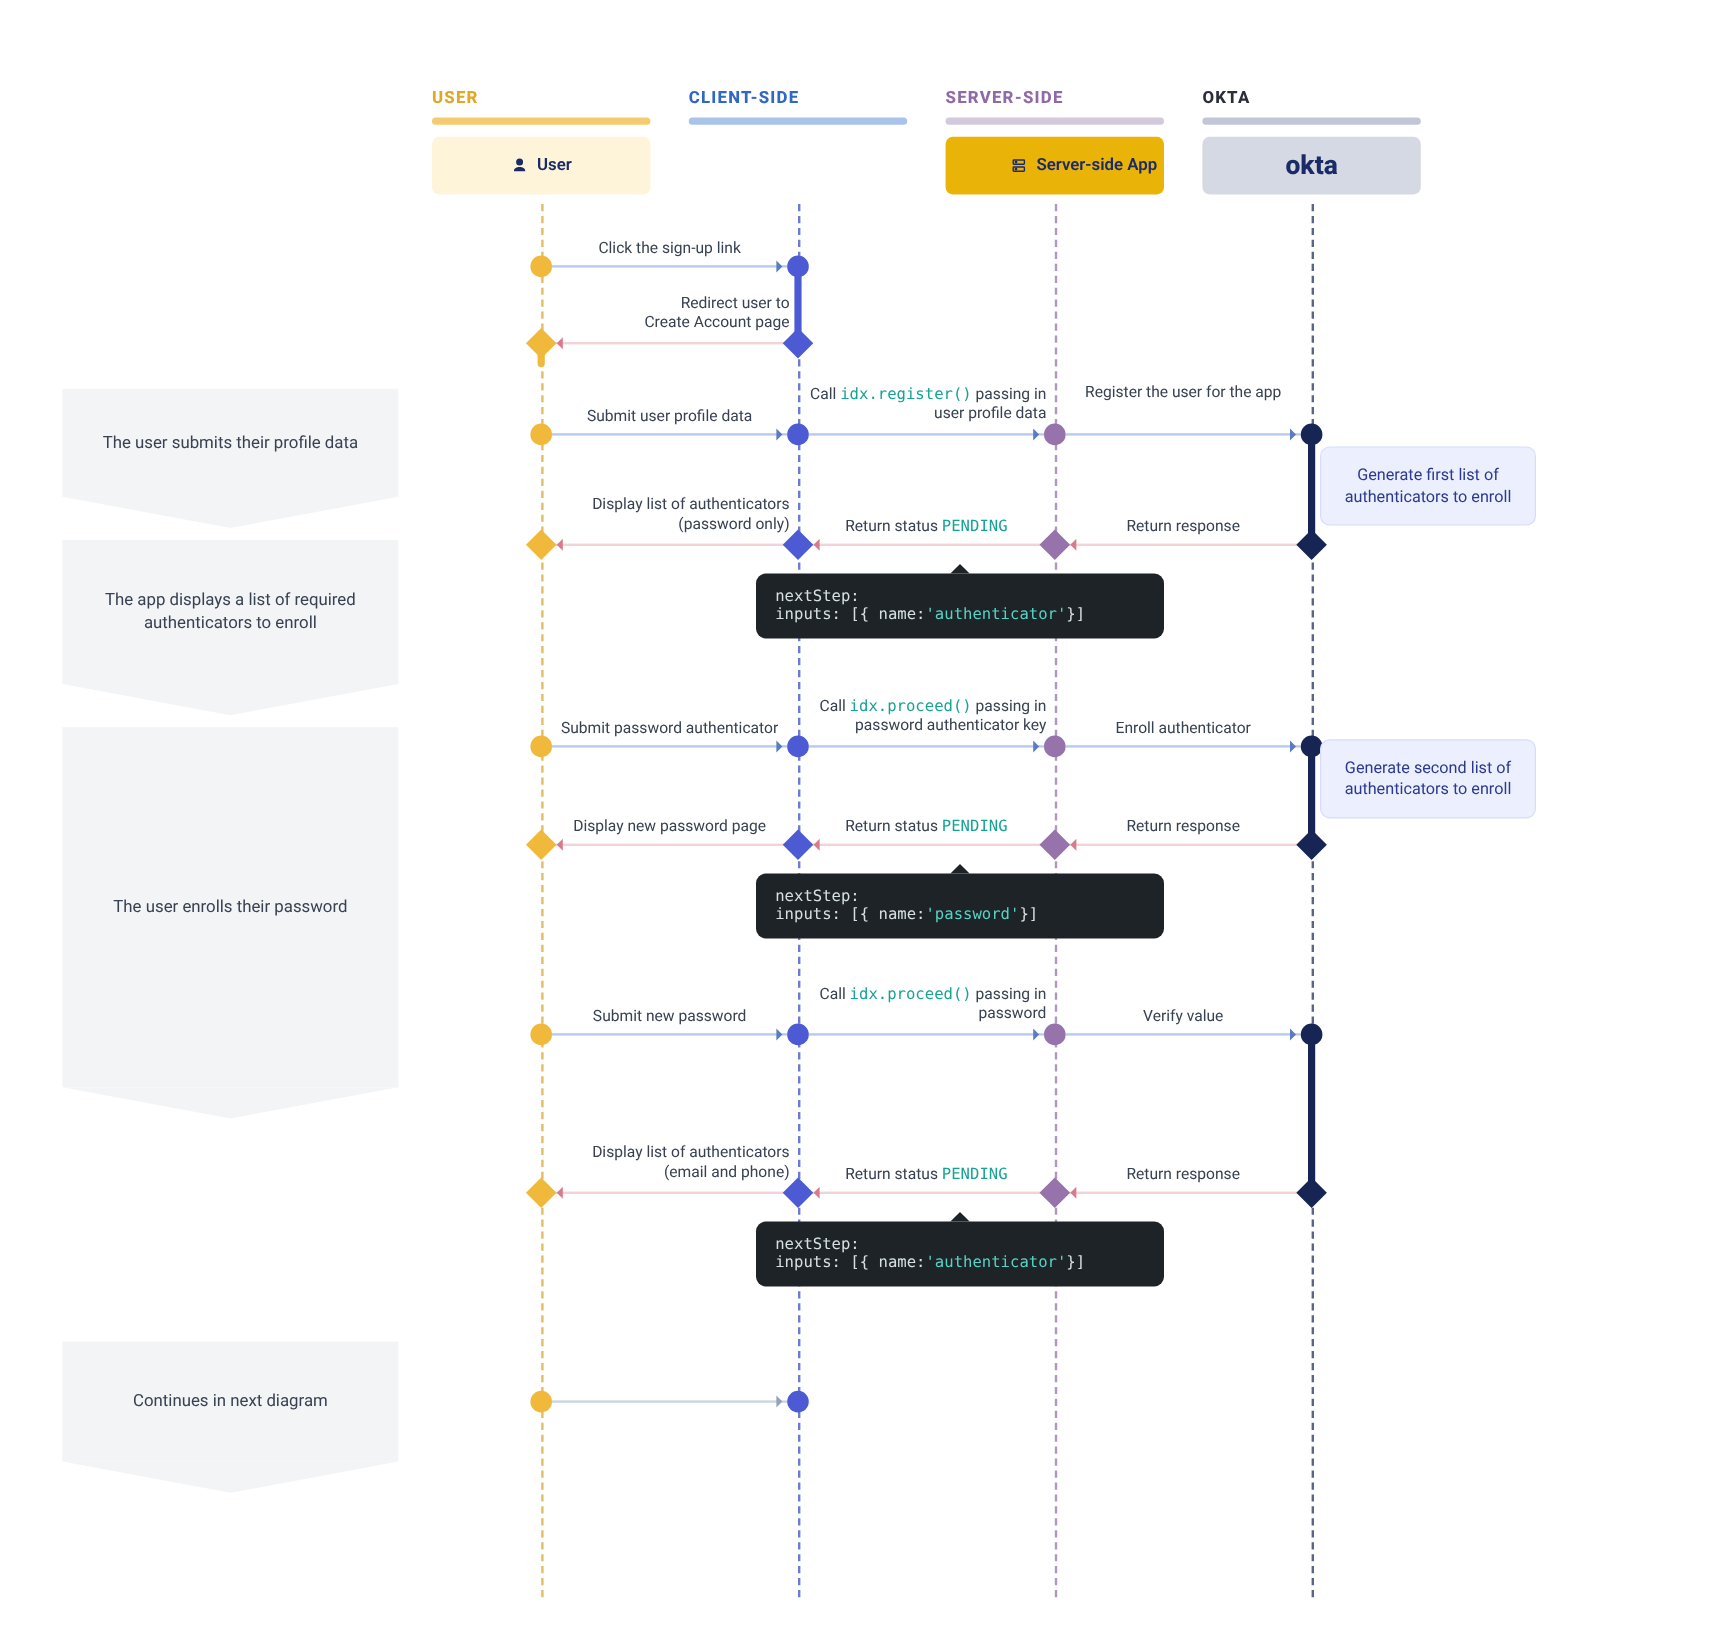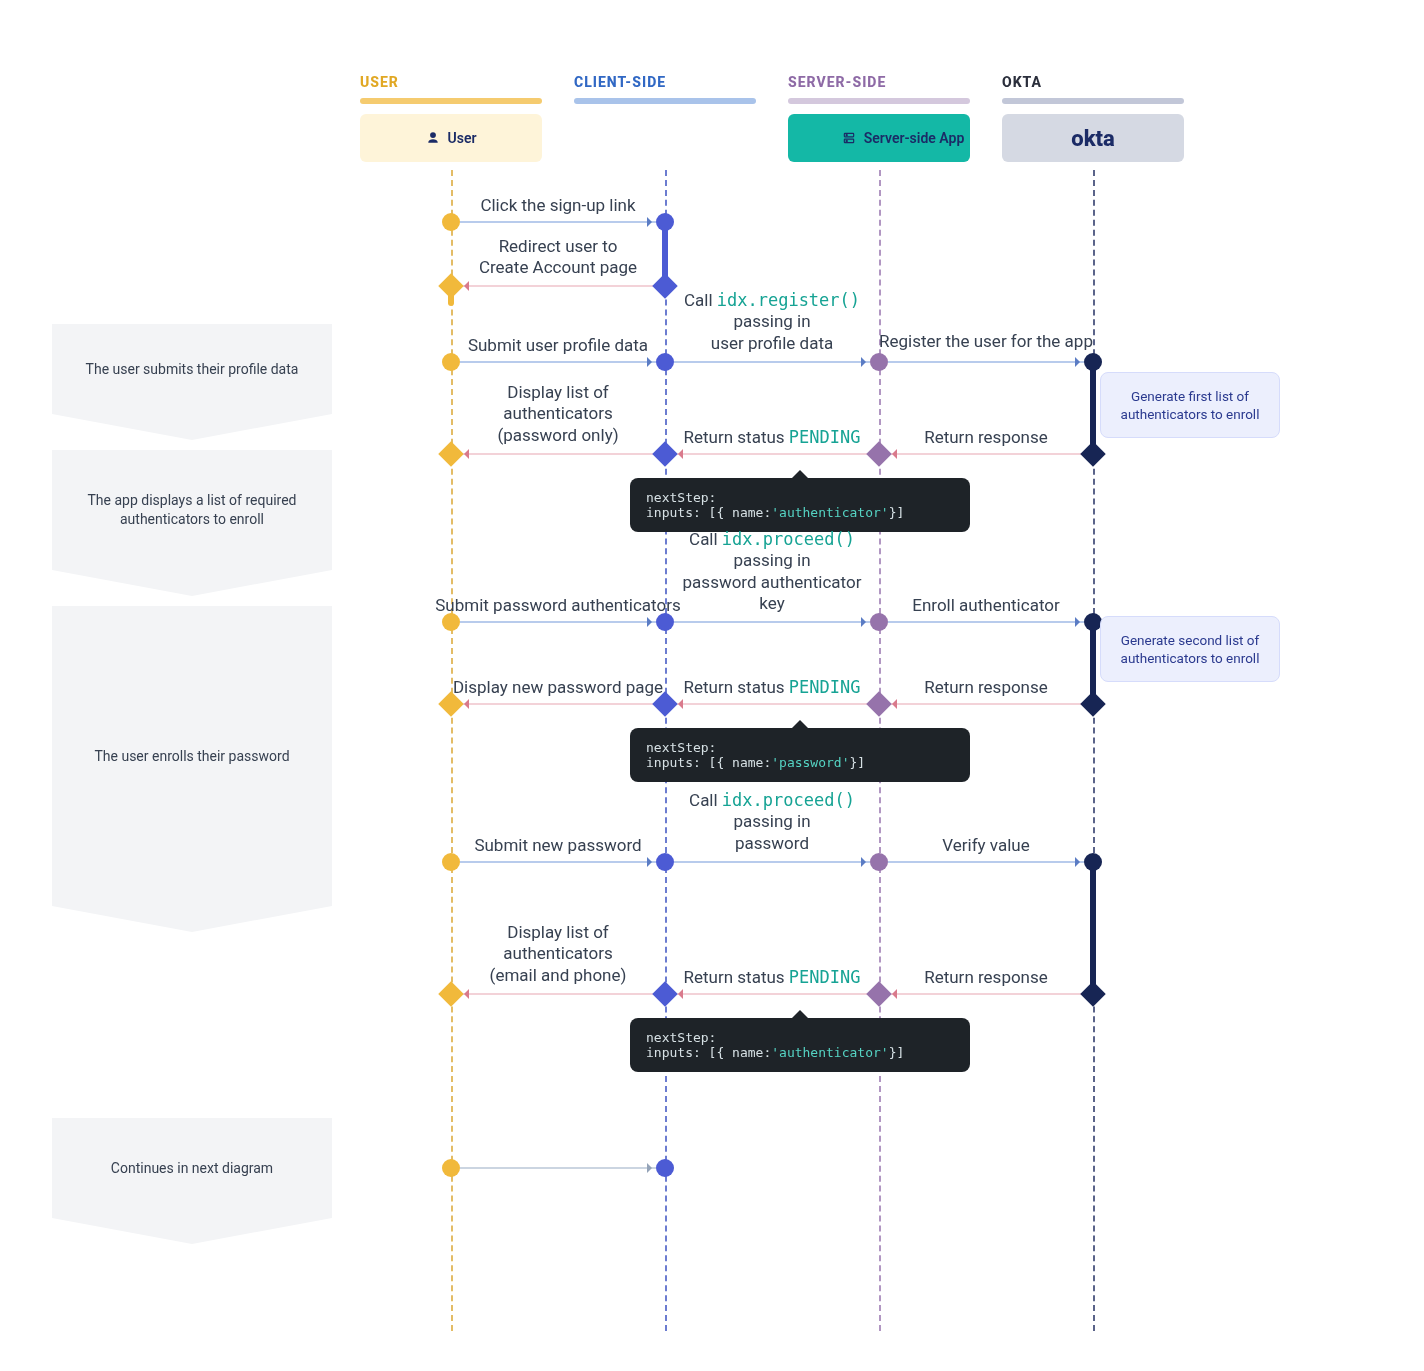--- a/index.html
+++ b/index.html
@@ -23,21 +23,21 @@
 
   .ltitle { position:absolute; top:74px; font-size:14px; letter-spacing:1px; font-weight:800; }
   .t-user   { left:360px; color:#E1A824; }
   .t-client { left:574px; color:#3168C4; }
   .t-server { left:788px; color:#8E6AA6; }
   .t-okta   { left:1002px; color:#2B2F3C; }
   .lane .bar { margin-top:26px; }
 
   .head.user   { background:#FEF4D9; color:#1B2B66; }
   .head.client { background:#D4E2F7; color:#1B2B66; }
-  .head.server { background:#14b8a6; color:#1B2B66;padding-left:48px; }
+  .head.server { background:#eab308; color:#1B2B66;padding-left:48px; }
   .head.okta   { background:#D5D9E3; color:#1B2B66; font-weight:800; font-size:22px; }
 
   .lifeline { position:absolute; top:170px; bottom:40px; width:0; border-left:2px dashed; }
   .ll-user   { left:451px; border-color:#E3BC66; }
   .ll-client { left:665px; border-color:#6C7CD0; }
   .ll-server { left:879px; border-color:#B196C2; }
   .ll-okta   { left:1093px; border-color:#5A6389; }
 
   
   .step { position:absolute; left:52px; width:280px; background:#F3F4F6; display:flex; align-items:center; justify-content:center; text-align:center; color:#374151; font-size:14px; padding:0 30px; line-height:1.35; }
@@ -56,21 +56,21 @@
   .arr.blue   { background:#B8CBEC; } .arr.blue::after   { border-left-color:#5B7CC4; }
   .arr.pink   { background:#F3D2D8; } .arr.pink::after   { border-left-color:#D97A8C; }
   .arr.pink.rev::after { border-left-color:transparent; border-right-color:#D97A8C; }
   .arr.grey   { background:#CBD5E1; } .arr.grey::after   { border-left-color:#94A3B8; }
 
   
   .act { position:absolute; width:6px; transform:translateX(-50%); border-radius:3px; }
   .act.user{ background:#F1B93B; } .act.client{ background:#4C5BD4; } .act.okta{ background:#172554; }
 
   
-  .lbl { position:absolute; font-size:17px; color:#374151; text-align:center; transform:translate(-50%,-100%); line-height:1.25; white-space:nowrap; }
+  .lbl { position:absolute; font-size:13px; color:#374151; text-align:right; transform:translate(-50%,-100%); line-height:1.25; white-space:nowrap; }
   .lbl .code { font-family: ui-monospace, Menlo, monospace; color:#16A394; }
   .lbl.multi { white-space:normal; width:200px; }
 
   
   .bubble { position:absolute; left:1100px; width:180px; background:#ECEFFD; border:1px solid #D6DCFB; border-radius:8px; padding:14px 16px; color:#2B3A8F; font-size:13.5px; text-align:center; line-height:1.35; }
 
   
   .codebox { position:absolute; background:#1E2328; color:#D6E0E4; font-family: ui-monospace, Menlo, monospace; font-size:13px; border-radius:8px; padding:12px 16px; min-width:340px; }
   .codebox::before { content:""; position:absolute; top:-8px; left:50%; transform:translateX(-50%); border:8px solid transparent; border-bottom-color:#1E2328; border-top:none; }
   .codebox .kw { color:#55D3C3; }
@@ -151,21 +151,21 @@
   <div class="dia c-client" style="left:665px; top:286px;"></div>
 
   <div class="act okta" style="left:1093px; top:362px; height:100px;"></div>
 
   <div class="arr blue" style="left:460px; top:361px; width:196px;"></div>
   <div class="lbl" style="left:558px; top:356px;">Submit user profile data</div>
   <div class="arr blue" style="left:674px; top:361px; width:196px;"></div>
   <div class="lbl multi" style="left:772px; top:354px; white-space:pre-line;"><span>Call </span><span class="code">idx.register()</span><span> passing in
 user profile data</span></div>
   <div class="arr blue" style="left:888px; top:361px; width:196px;"></div>
-  <div class="lbl" style="left:986px; top:352px;">Register the user for the app</div>
+  <div class="lbl" style="left:986px; top:336px;">Register the user for the app</div>
   <div class="dot c-user" style="left:451px;  top:362px;"></div>
   <div class="dot c-client" style="left:665px;  top:362px;"></div>
   <div class="dot c-server" style="left:879px;  top:362px;"></div>
   <div class="dot c-okta" style="left:1093px; top:362px;"></div>
 
   <div class="bubble" style="top:372px;">Generate first list of authenticators to enroll</div>
 
   <div class="arr pink rev" style="left:888px; top:453px; width:196px;"></div>
   <div class="lbl" style="left:986px; top:448px;">Return response</div>
   <div class="arr pink rev" style="left:674px; top:453px; width:196px;"></div>
@@ -179,21 +179,21 @@
   <div class="dia c-okta" style="left:1093px; top:454px;"></div>
 
   <div class="codebox" style="left:630px; top:478px;">
     <div><span>nextStep:</span></div>
     <div><span>  inputs: [{ name:</span><span class="kw">'authenticator'</span><span>}]</span></div>
   </div>
 
   <div class="act okta" style="left:1093px; top:622px; height:90px;"></div>
 
   <div class="arr blue" style="left:460px; top:621px; width:196px;"></div>
-  <div class="lbl" style="left:558px; top:616px;">Submit password authenticators</div>
+  <div class="lbl" style="left:558px; top:616px;">Submit password authenticator</div>
   <div class="arr blue" style="left:674px; top:621px; width:196px;"></div>
   <div class="lbl multi" style="left:772px; top:614px; white-space:pre-line;"><span>Call </span><span class="code">idx.proceed()</span><span> passing in
 password authenticator key</span></div>
   <div class="arr blue" style="left:888px; top:621px; width:196px;"></div>
   <div class="lbl" style="left:986px; top:616px;">Enroll authenticator</div>
   <div class="dot c-user" style="left:451px;  top:622px;"></div>
   <div class="dot c-client" style="left:665px;  top:622px;"></div>
   <div class="dot c-server" style="left:879px;  top:622px;"></div>
   <div class="dot c-okta" style="left:1093px; top:622px;"></div>
 

